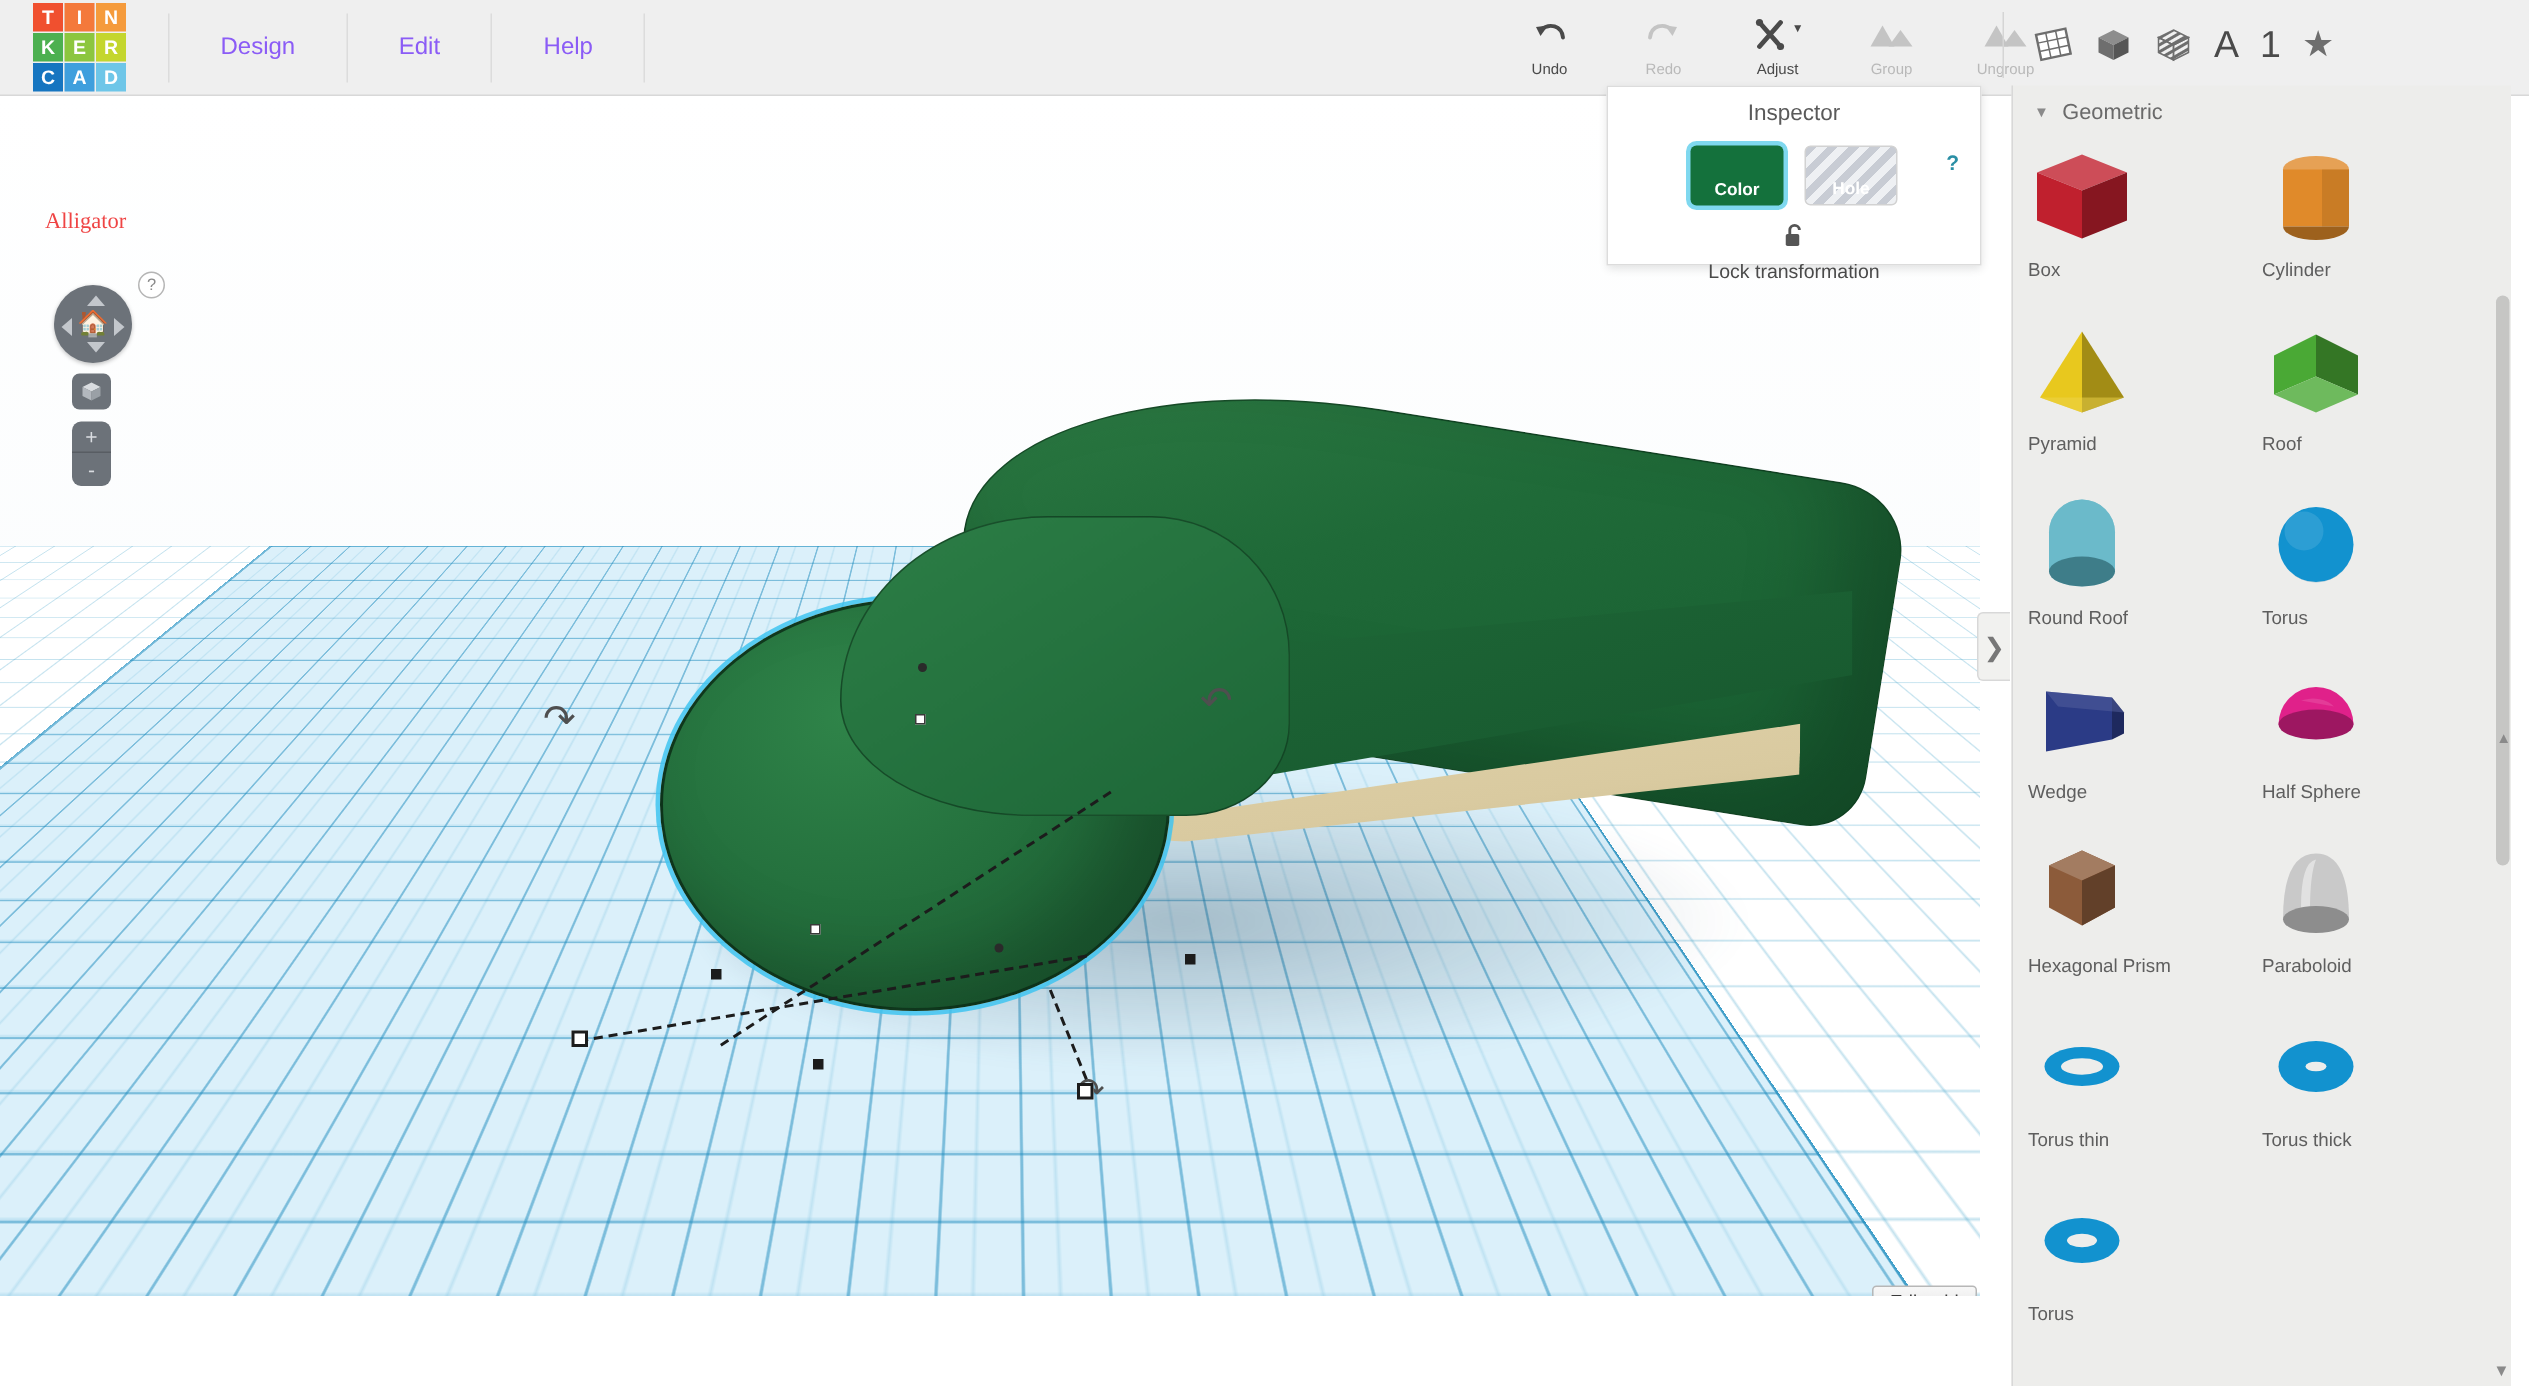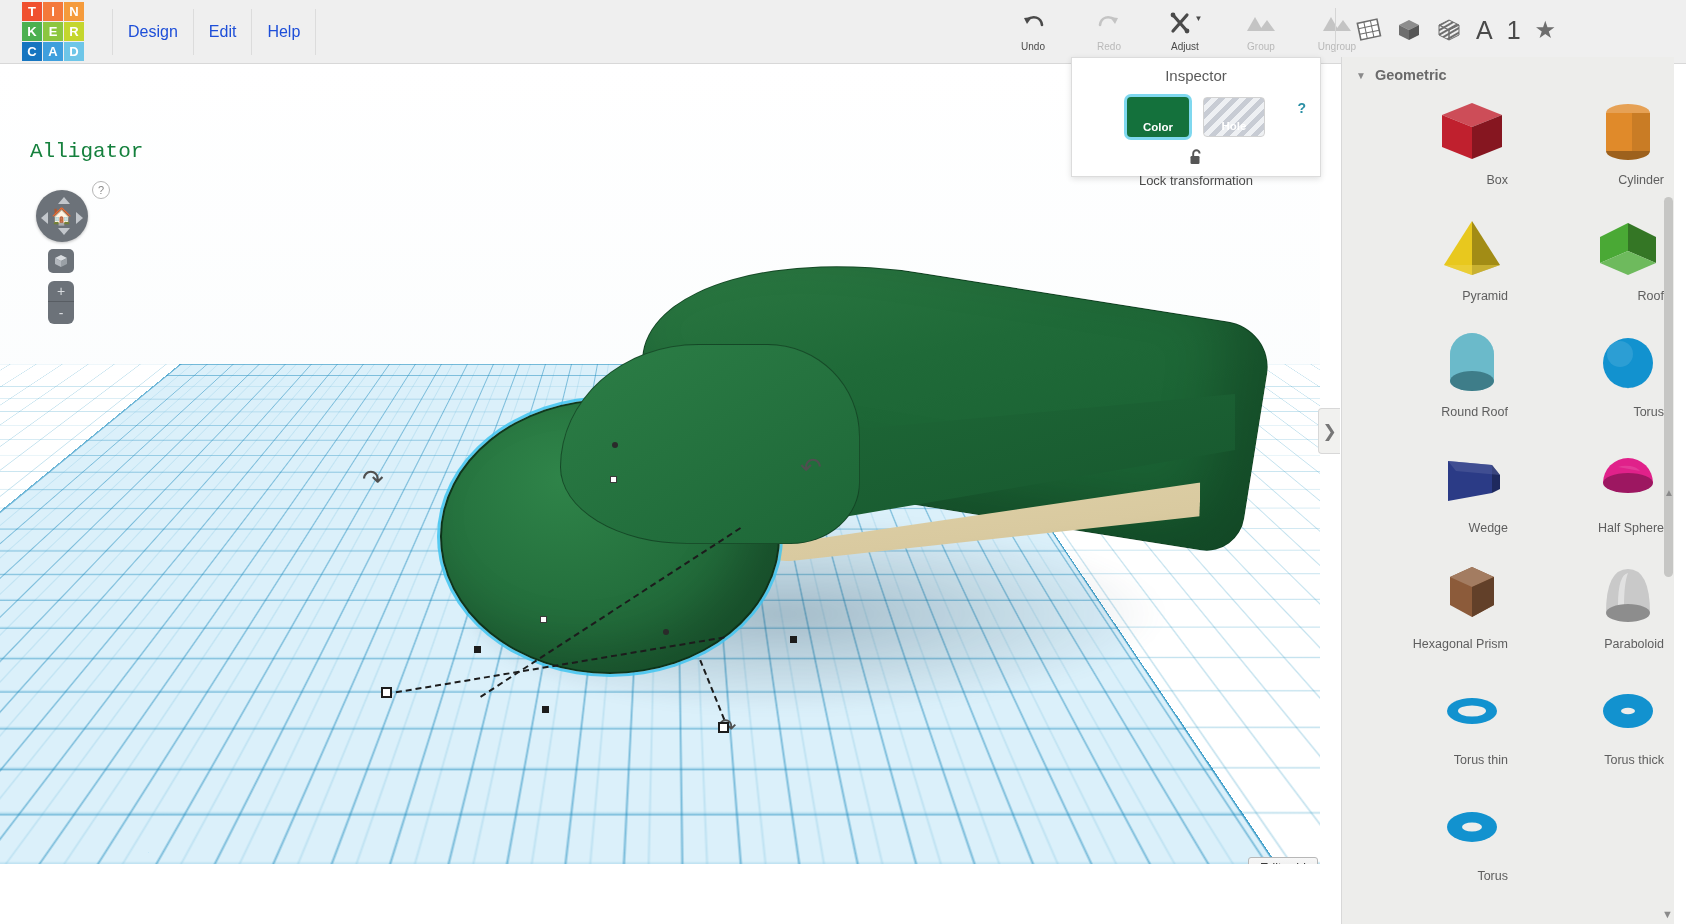--- a/index.html
+++ b/index.html
@@ -17,21 +17,21 @@
     display: flex; align-items: center;
   }
   #logo { margin-left: 22px; display: grid;
           grid-template-columns: repeat(3, 20px);
           grid-template-rows: repeat(3, 19px); gap: 1px; }
   .logo-tile { display: flex; align-items: center; justify-content: center;
                color: #fff; font-weight: bold; font-size: 13px;
                font-family: "Liberation Sans", sans-serif; }
 
   .menu-group { display: flex; align-items: center; margin-left: 28px; height: 46px; }
-  .menu-item { padding: 0 15px; font-size: 16px; color: #1d4ed8;
+  .menu-item { padding: 0 34px; font-size: 16px; color: #8b5cf6;
                height: 46px; line-height: 46px; cursor: pointer;
                border-right: 1px solid #dcdcdc; }
   .menu-item:first-child { border-left: 1px solid #dcdcdc; }
 
   #tool-group { position: absolute; left: 995px; top: 4px;
                 display: flex; align-items: flex-start; height: 56px; }
   .tool-btn { width: 76px; display: flex; flex-direction: column;
               align-items: center; justify-content: flex-start;
               padding-top: 6px; cursor: pointer; position: relative; }
   .tool-btn .tool-label { font-size: 10px; color: #4a4a4a; margin-top: 5px; }
@@ -135,22 +135,22 @@
             color: #8a8a8a; font-size: 11px; text-align: center; line-height: 16px; cursor: pointer; }
   #fitbtn { position: absolute; left: 48px; top: 185px; width: 26px; height: 24px;
             border-radius: 5px; background: #6c7279; display: flex;
             align-items: center; justify-content: center; cursor: pointer; }
   #zoombtns { position: absolute; left: 48px; top: 217px; width: 26px; height: 43px;
               border-radius: 6px; background: #6c7279; overflow: hidden; }
   .zbtn { height: 21px; display: flex; align-items: center; justify-content: center;
           color: #d9dce0; font-size: 14px; cursor: pointer; }
   .zbtn:first-child { border-bottom: 1px solid #585d63; }
 
-  #title { position: absolute; left: 30px; top: 76px; font-size: 21px; color: #15803d;
-           font-family: Liberation Mono, monospace; }
+  #title { position: absolute; left: 30px; top: 76px; font-size: 15px; color: #ef4444;
+           font-family: Liberation Serif, serif; }
 
   
   #editgrid { position: absolute; left: 1248px; top: 793px; padding: 3px 11px;
               font-size: 12.5px; color: #3a3a3a; background: linear-gradient(#f7f7f7,#e4e4e4);
               border: 1px solid #b7b7b7; border-radius: 3px; cursor: pointer; }
 
   
   #inspector { position: absolute; left: 1071px; top: 57px; width: 250px; height: 120px;
                background: #fff; border: 1px solid #dcdcdc;
                box-shadow: 0 2px 6px rgba(0,0,0,.12); }
@@ -167,23 +167,23 @@
   #insp-help { position: absolute; right: 14px; top: 42px; color: #2a8fa5;
                font-size: 14px; font-weight: bold; cursor: pointer; }
   #locktrans { display: flex; align-items: center; justify-content: center; gap: 8px;
                margin-top: 12px; font-size: 13px; color: #4a4a4a; cursor: pointer; flex-direction: column; }
 
   
   #shapes { position: absolute; left: 1341px; top: 57px; width: 333px; height: 867px;
             background: #ededeb; border-left: 1px solid #d8d8d8; overflow: hidden; }
   #shapes-head { display: flex; align-items: center; gap: 9px; padding: 10px 0 6px 14px; }
   #shapes-head .caret { color: #8a8a8a; font-size: 10px; }
-  #shapes-head .ttl { font-size: 14.5px; font-weight: bold; color: #6a6a6a; }
+  #shapes-head .ttl { font-size: 14.5px; font-weight: normal; color: #6a6a6a; }
   #shape-grid { display: grid; grid-template-columns: 1fr 1fr; row-gap: 4px; padding: 4px 10px; }
-  .shape-cell { display: flex; flex-direction: column; align-items: flex-end;
+  .shape-cell { display: flex; flex-direction: column; align-items: flex-start;
                 height: 112px; cursor: pointer; }
   .shape-art { height: 80px; display: flex; align-items: center; justify-content: center; }
   .shape-lbl { font-size: 12.5px; color: #5e5e5e; }
   #panel-toggle { position: absolute; left: 1318px; top: 408px; width: 22px; height: 46px;
                   background: #f1f1ef; border: 1px solid #d8d8d8; border-right: none;
                   border-radius: 4px 0 0 4px; color: #777; font-size: 17px;
                   display: flex; align-items: center; justify-content: center; cursor: pointer; }
   #scrollbar { position: absolute; right: 1px; top: 140px; width: 9px; height: 380px;
                background: #c6c6c4; border-radius: 5px; cursor: pointer; }
   #scroll-up { position: absolute; right: 0px; top: 430px; color: #8a8a8a; font-size: 10px; }

